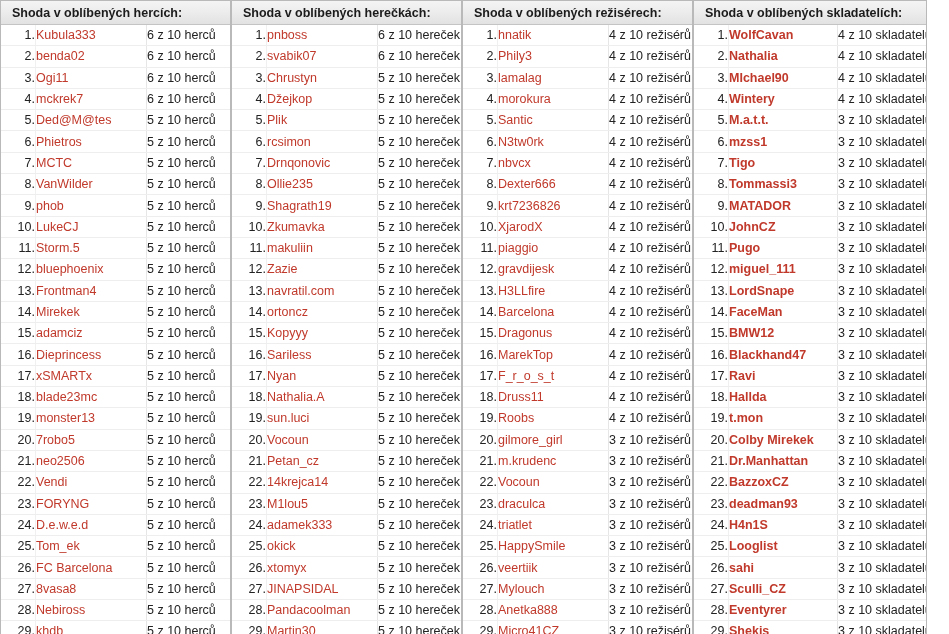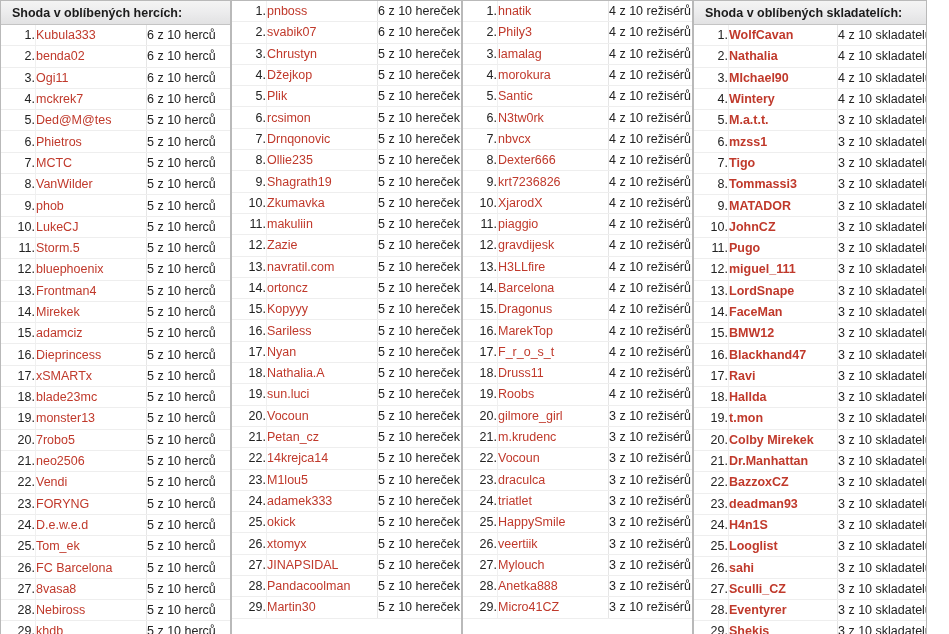--- a/index.html
+++ b/index.html
@@ -242,20 +242,21 @@
           </tr>
           <tr>
             <td class="c-rank">29.</td>
             <td class="c-name"><span class="nick">khdb</span></td>
             <td class="c-score">5 z 10 herců</td>
           </tr>
         </tbody>
       </table>
     </div>
     <div class="panel">
+      <div class="panel-header">Shoda v oblíbených herečkách:</div>
       <table class="rank">
         <tbody>
           <tr>
             <td class="c-rank">1.</td>
             <td class="c-name"><span class="nick">pnboss</span></td>
             <td class="c-score">6 z 10 hereček</td>
           </tr>
           <tr>
             <td class="c-rank">2.</td>
             <td class="c-name"><span class="nick">svabik07</span></td>
@@ -393,20 +394,21 @@
           </tr>
           <tr>
             <td class="c-rank">29.</td>
             <td class="c-name"><span class="nick">Martin30</span></td>
             <td class="c-score">5 z 10 hereček</td>
           </tr>
         </tbody>
       </table>
     </div>
     <div class="panel">
+      <div class="panel-header">Shoda v oblíbených režisérech:</div>
       <table class="rank">
         <tbody>
           <tr>
             <td class="c-rank">1.</td>
             <td class="c-name"><span class="nick">hnatik</span></td>
             <td class="c-score">4 z 10 režisérů</td>
           </tr>
           <tr>
             <td class="c-rank">2.</td>
             <td class="c-name"><span class="nick">Phily3</span></td>

